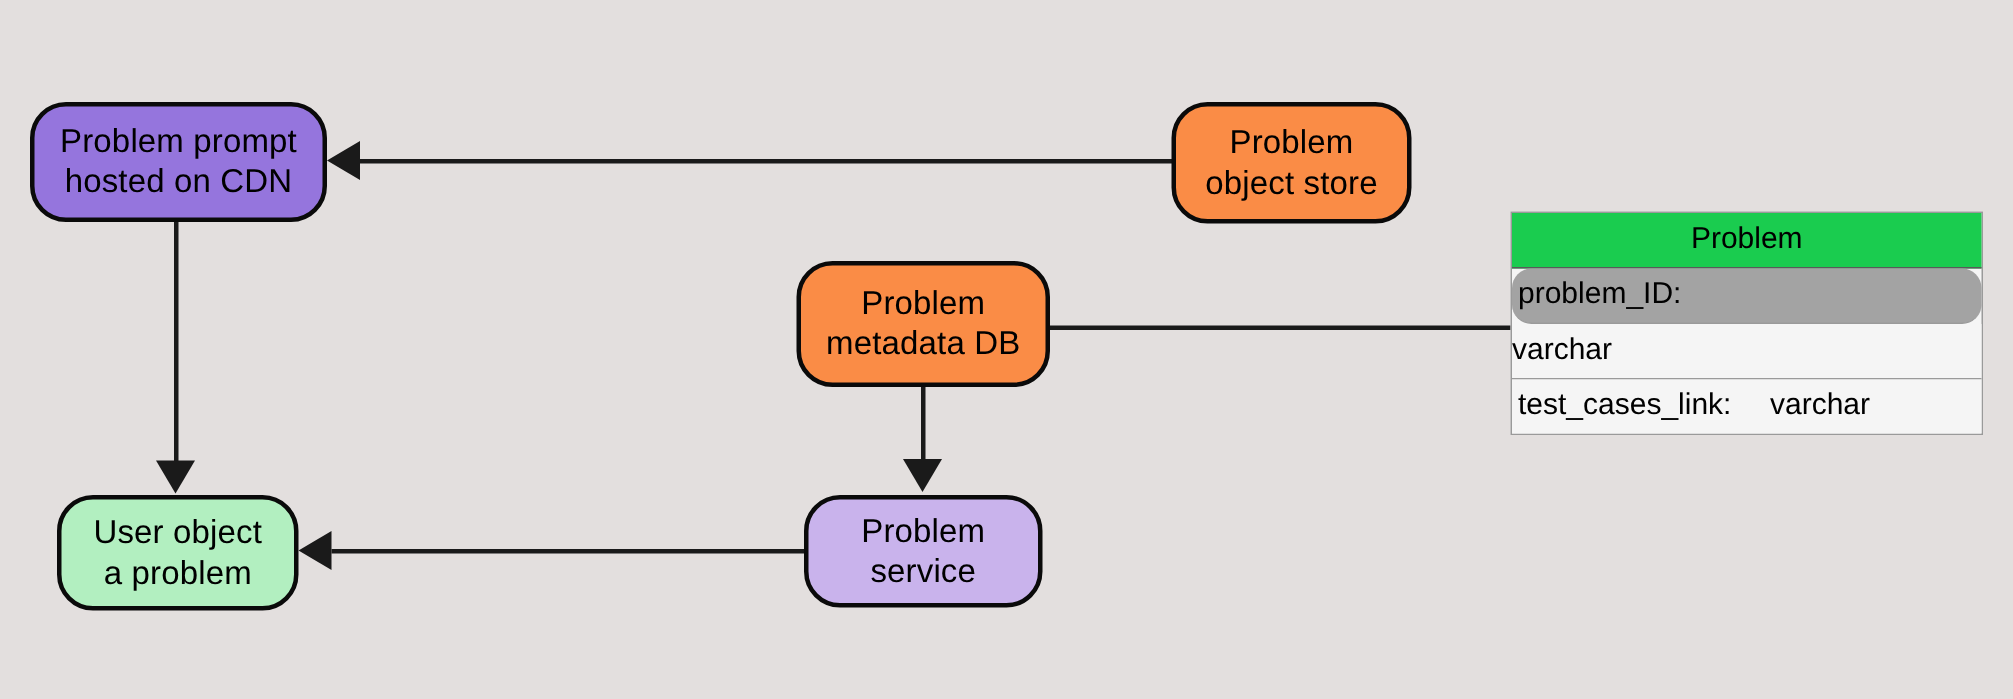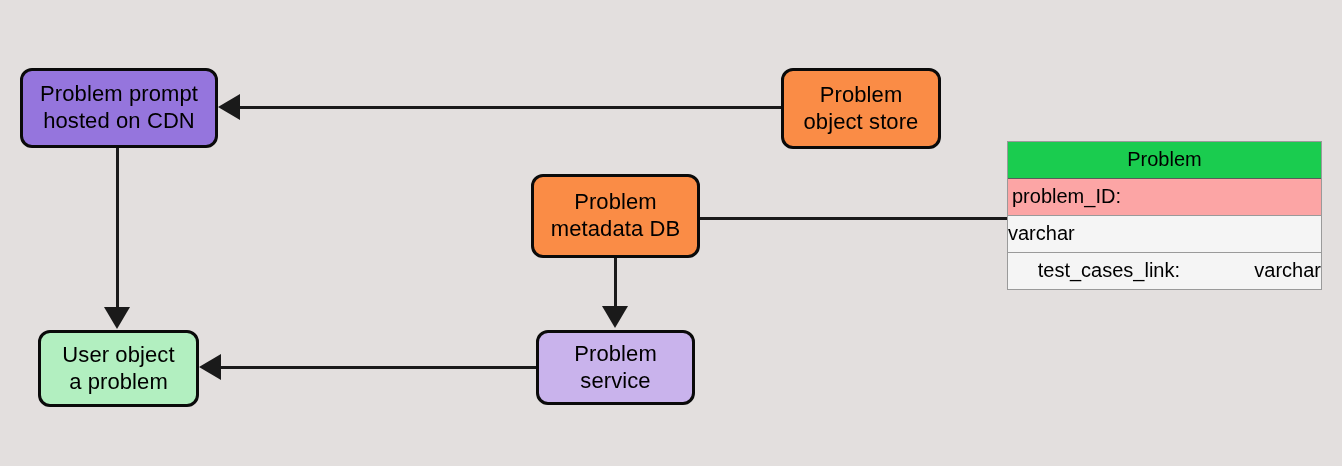--- a/index.html
+++ b/index.html
@@ -15,21 +15,21 @@
   }
   #canvas {
     position: relative;
     width: 1342px;
     height: 466px;
   }
   .node {
     position: absolute;
     box-sizing: border-box;
     border: 3px solid #0a0a0a;
-    border-radius: 12px;
+    border-radius: 24px;
     display: flex;
     align-items: center;
     justify-content: center;
     text-align: center;
     color: #000000;
     font-size: 22px;
     line-height: 1.22;
     letter-spacing: 0.1px;
     white-space: pre-line;
   }
@@ -72,22 +72,22 @@
     padding: 6px 0 7px 0;
     border-bottom: 1px solid #5a5a5a;
   }
   .tbl-row {
     display: flex;
     align-items: center;
     padding: 6px 0 7px 0;
     border-bottom: 1px solid #9a9a9a;
     background: #f5f5f5;
   }
-  .tbl-row:last-child { border-bottom: none; text-align: right; }
-  .tbl-row.key { background: #fca5a5; }
+  .tbl-row:last-child { border-bottom: none; }
+  .tbl-row.key { background: #a3a3a3; border-radius: 13px; }
   .tbl-field { flex: 0 0 168px; padding-left: 4px; }
   .tbl-type  { flex: 1 1 auto; }
 
   
   .edge-line {
     position: absolute;
     background: #1a1a1a;
   }
   .edge-h { height: 3px; }
   .edge-v { width: 3px; }

